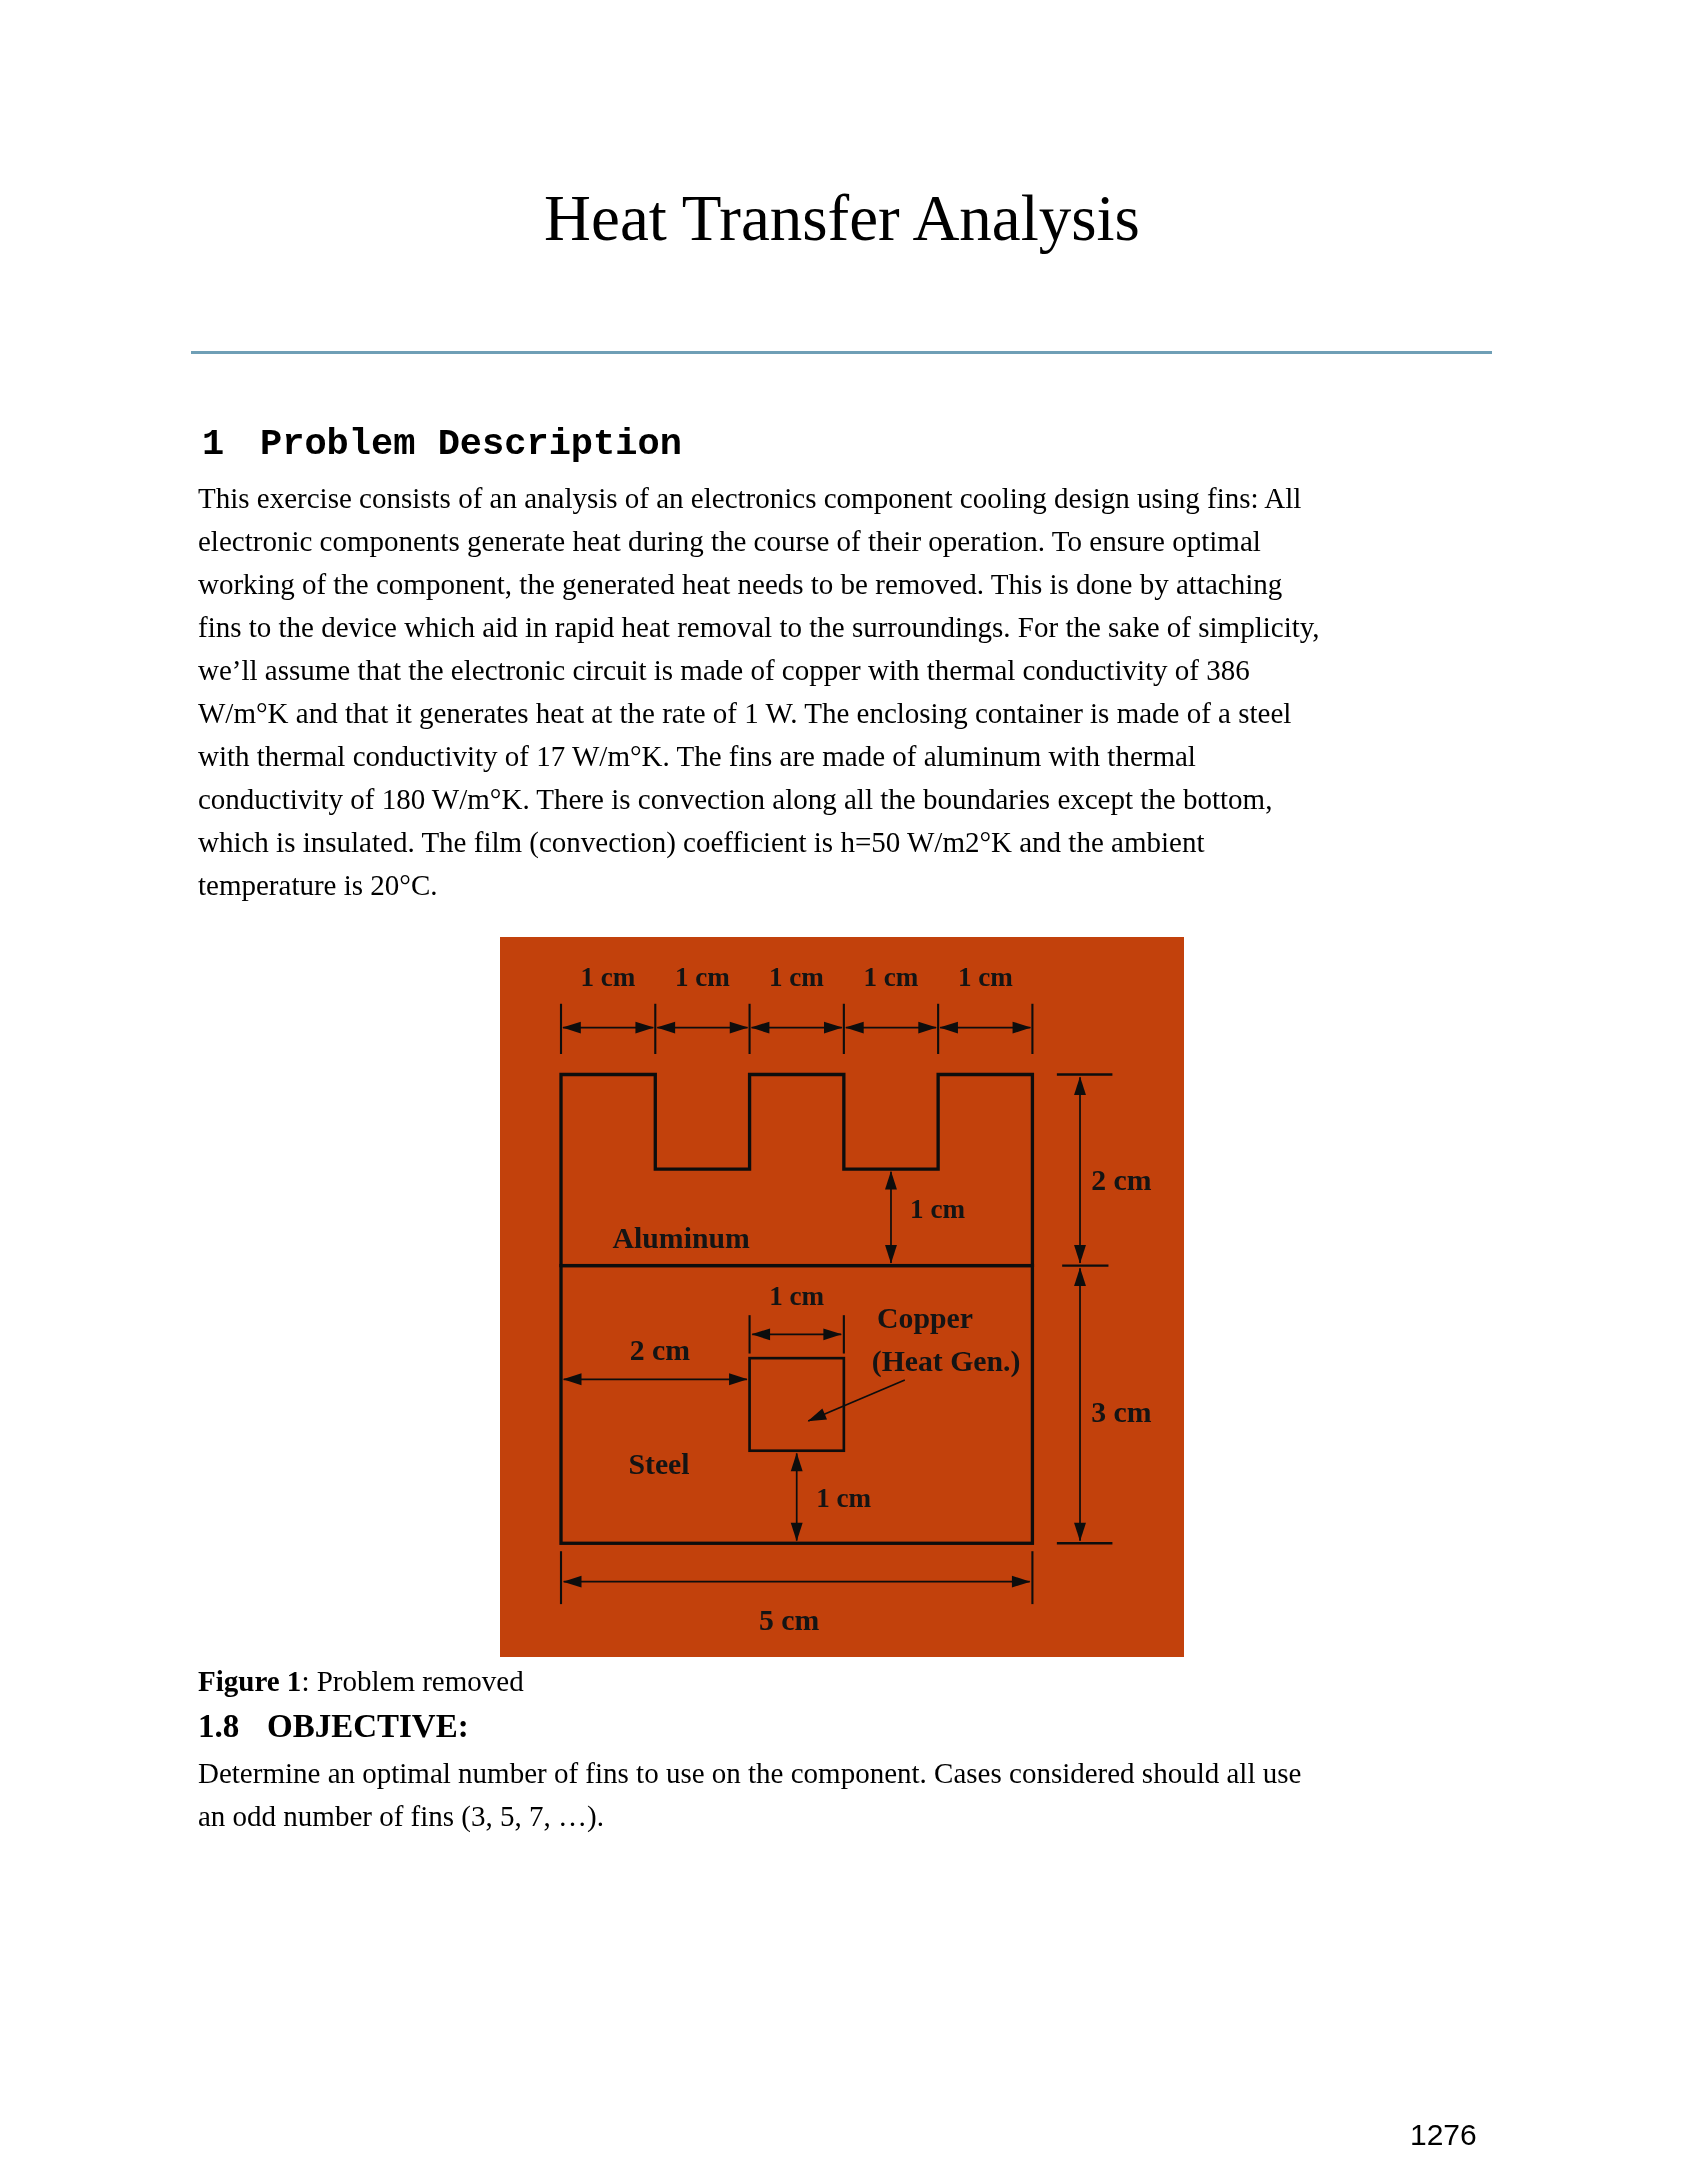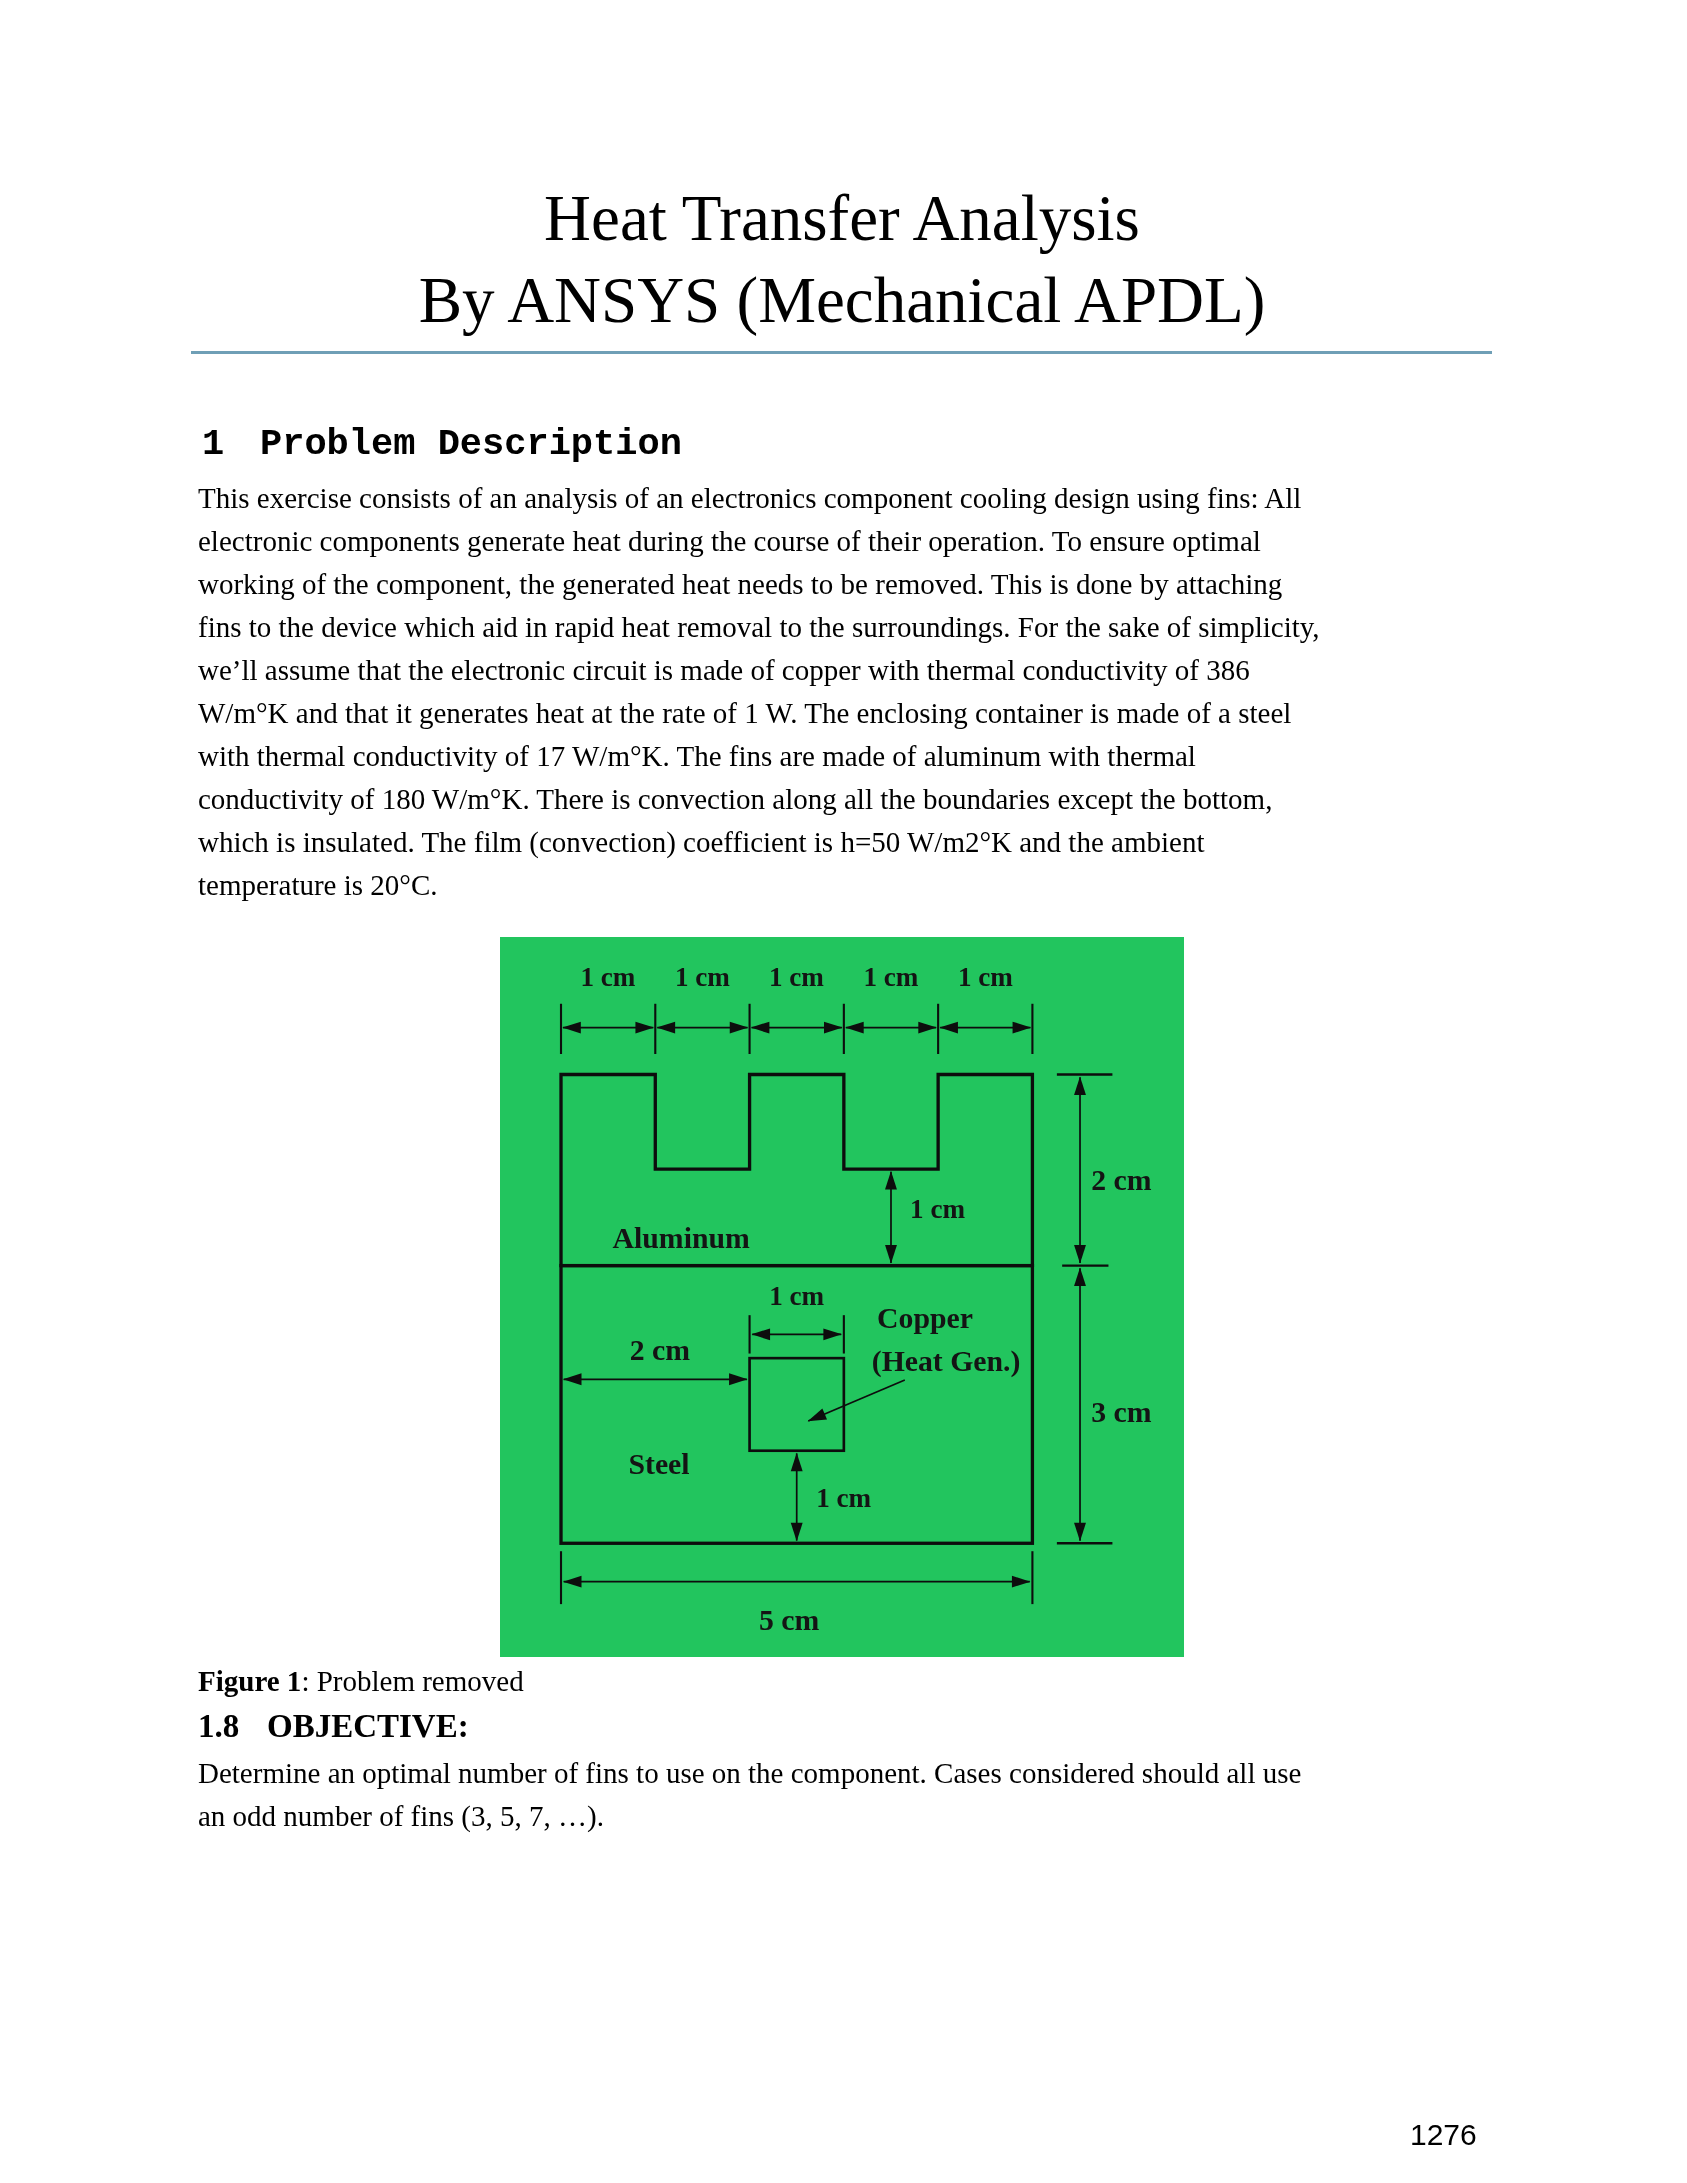--- a/index.html
+++ b/index.html
@@ -11,21 +11,21 @@
   .title-block { position:absolute; top:177px; left:192px; width:1300px;
     text-align:center; font-size:65px; line-height:82px; color:#000; }
   .title-rule { position:absolute; top:351px; left:191px; width:1301px; height:3.3px;
     background:#6f9fb6; }
   .h1 { position:absolute; top:423px; left:202px; font-size:37px; font-weight:bold;font-family:Liberation Mono, monospace; }
   .h1 .sec-num { display:inline-block; min-width:58px; }
   .body-para { position:absolute; left:198px; font-size:29px; line-height:43px;
     white-space:pre; }
   .para-1 { top:471px;margin-top:6px; }
   .figure-box { position:absolute; left:500px; top:937px; width:684px; height:720px;
-    background:#22c55e; }
+    background:#c2410c; }
   .figure-box svg { display:block; width:100%; height:100%; }
   .fig-caption { position:absolute; top:1665px; left:198px; font-size:29px; }
   .fig-caption .cap-label { font-weight:bold;text-align:center; }
   .h2 { position:absolute; top:1708px; left:198px; font-size:33px; font-weight:bold; }
   .h2 .sec-num { display:inline-block; min-width:69px; }
   .para-2 { top:1752px; }
   .page-number { position:absolute; left:1410px; top:2118px; font-size:30px;
     font-family:"Liberation Sans", sans-serif; }
   
   .ln { stroke:#0d0d0d; fill:none; }
@@ -36,21 +36,20 @@
   .fs-dim { font-size:41px; }
   .fs-lab { font-size:45px; }
 </style>
 </head>
 <body>
 
 <div class="page">
 
   <div class="title-block">
     <div>Heat Transfer Analysis</div>
-    <div>By ANSYS (Mechanical APDL)</div>
   </div>
 
   <div class="title-rule"></div>
 
   <div class="h1"><span class="sec-num">1</span><span>Problem Description</span></div>
 
   <div class="body-para para-1">This exercise consists of an analysis of an electronics component cooling design using fins: All
 electronic components generate heat during the course of their operation. To ensure optimal
 working of the component, the generated heat needs to be removed. This is done by attaching
 fins to the device which aid in rapid heat removal to the surroundings. For the sake of simplicity,

